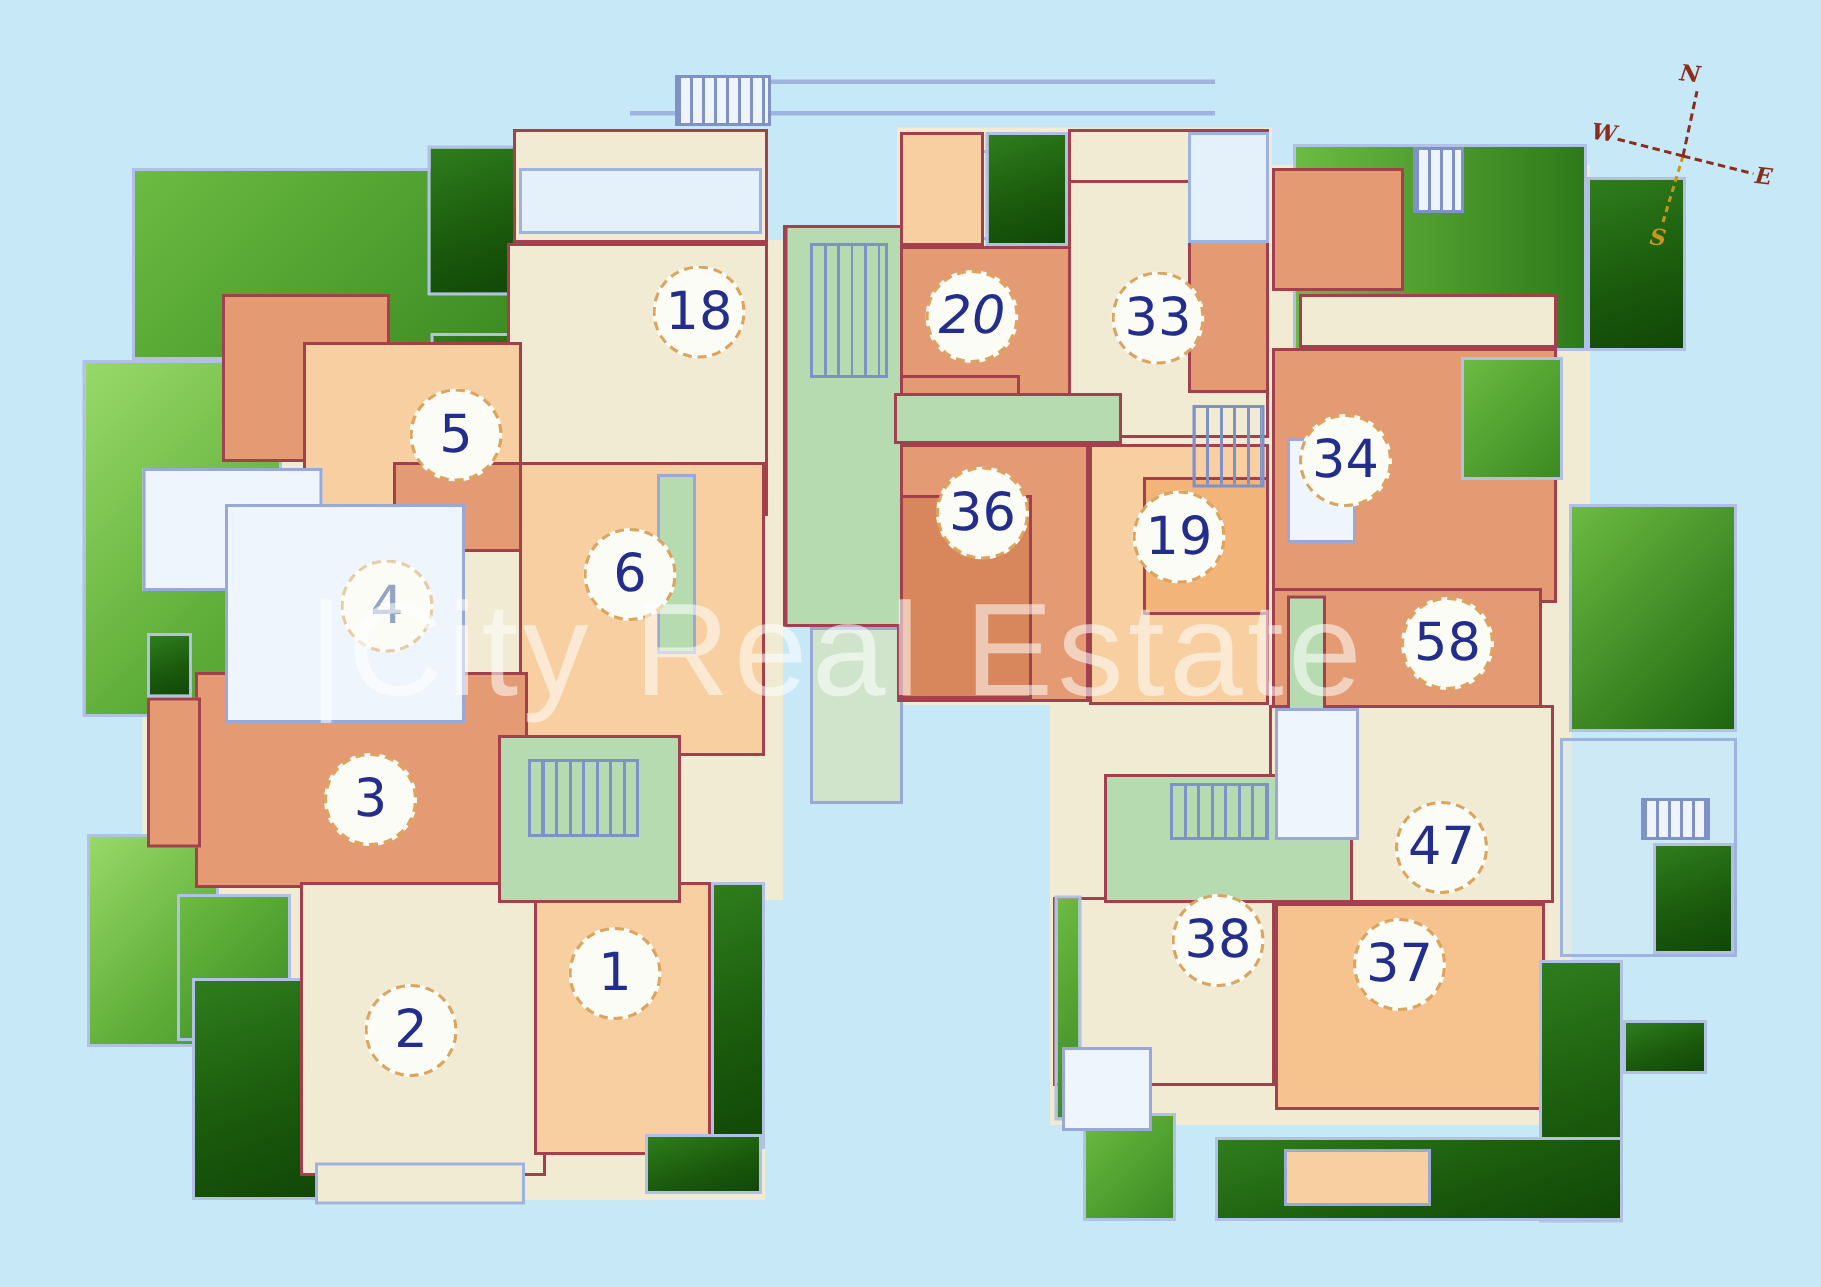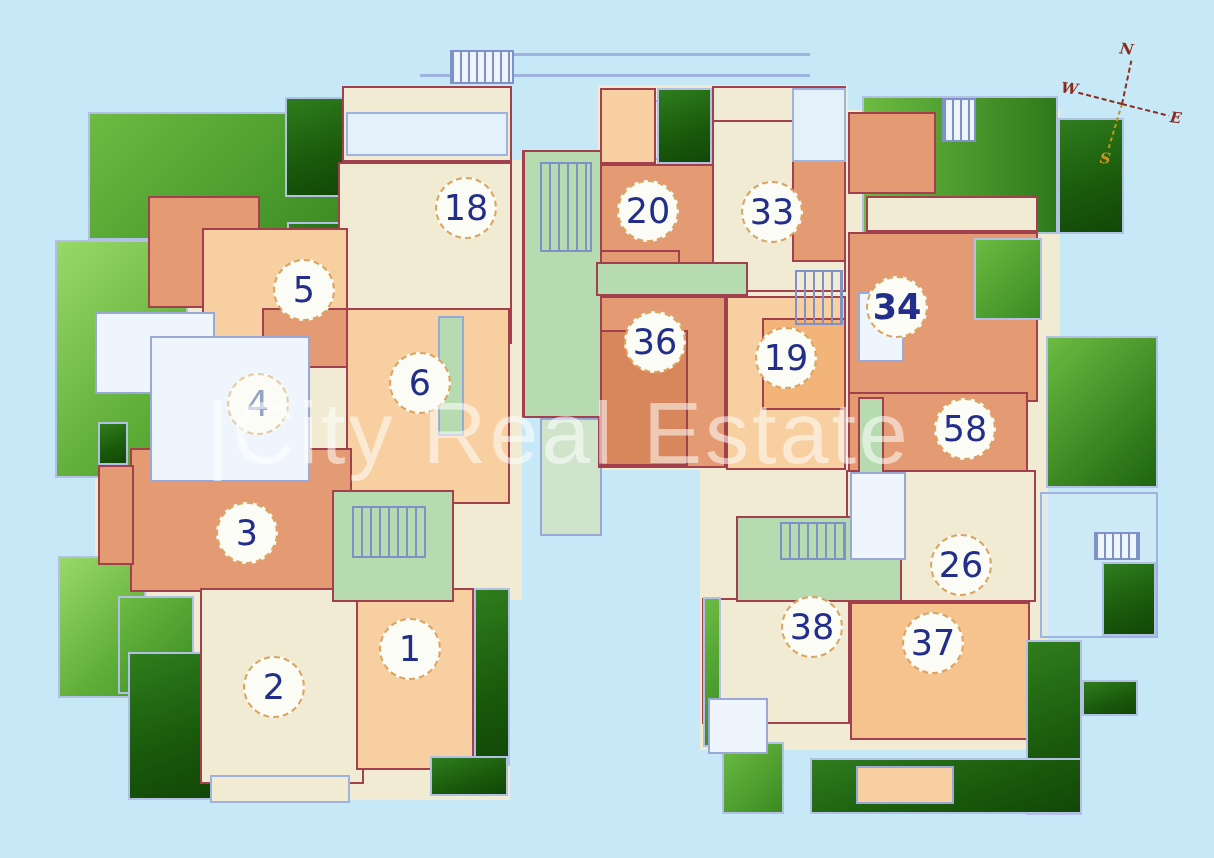--- a/index.html
+++ b/index.html
@@ -141,27 +141,27 @@
   <div class="abs white-room" style="left:708px;top:698px;width:60px;height:56px;"></div>
   <div class="abs peach" style="left:850px;top:602px;width:180px;height:138px;background:#f6c28d;"></div>
 
   <div class="abs unit" style="left:435px;top:177px;">18</div>
   <div class="abs unit" style="left:273px;top:259px;">5</div>
   <div class="abs unit faded" style="left:227px;top:373px;">4</div>
   <div class="abs unit" style="left:389px;top:352px;">6</div>
   <div class="abs unit" style="left:216px;top:502px;">3</div>
   <div class="abs unit" style="left:243px;top:656px;">2</div>
   <div class="abs unit" style="left:379px;top:618px;">1</div>
-  <div class="abs unit" style="left:617px;top:180px;">20</div>
+  <div class="abs unit" style="left:617px;top:180px;font-style:italic;">20</div>
   <div class="abs unit" style="left:741px;top:181px;">33</div>
   <div class="abs unit" style="left:624px;top:311px;">36</div>
   <div class="abs unit" style="left:755px;top:327px;">19</div>
-  <div class="abs unit" style="left:866px;top:276px;font-weight:bold;">34</div>
+  <div class="abs unit" style="left:866px;top:276px;">34</div>
   <div class="abs unit" style="left:934px;top:398px;">58</div>
-  <div class="abs unit" style="left:930px;top:534px;">26</div>
+  <div class="abs unit" style="left:930px;top:534px;">47</div>
   <div class="abs unit" style="left:781px;top:596px;">38</div>
   <div class="abs unit" style="left:902px;top:612px;">37</div>
 
   <div class="abs watermark">|City Real Estate</div>
 
   <svg class="abs compass" style="left:1060px;top:38px;transform:rotate(7deg);" width="124" height="132" viewBox="0 0 124 132">
     <line x1="62" y1="66" x2="66" y2="22" stroke="#8b2c1c" stroke-width="2" stroke-dasharray="5 3"></line>
     <line x1="62" y1="66" x2="54" y2="112" stroke="#c8951e" stroke-width="2" stroke-dasharray="4 3"></line>
     <line x1="62" y1="66" x2="16" y2="60" stroke="#8b2c1c" stroke-width="2" stroke-dasharray="5 3"></line>
     <line x1="62" y1="66" x2="110" y2="72" stroke="#8b2c1c" stroke-width="2" stroke-dasharray="5 3"></line>

